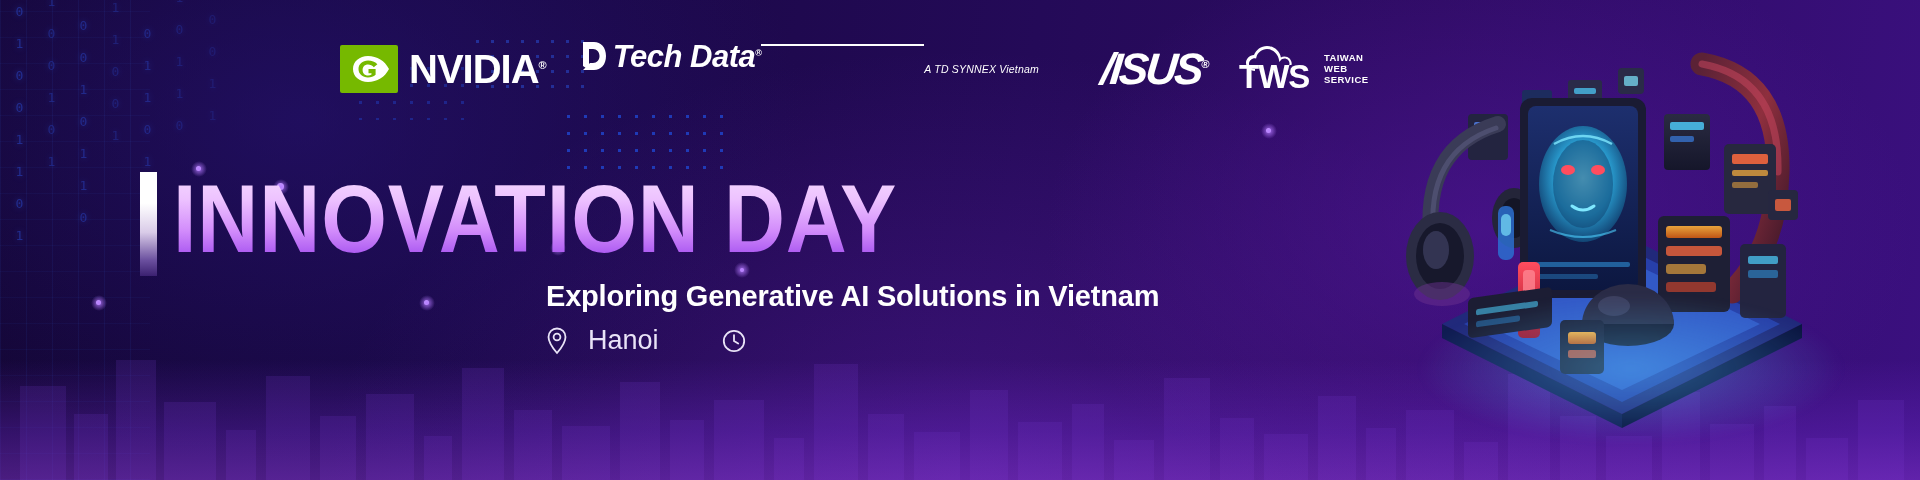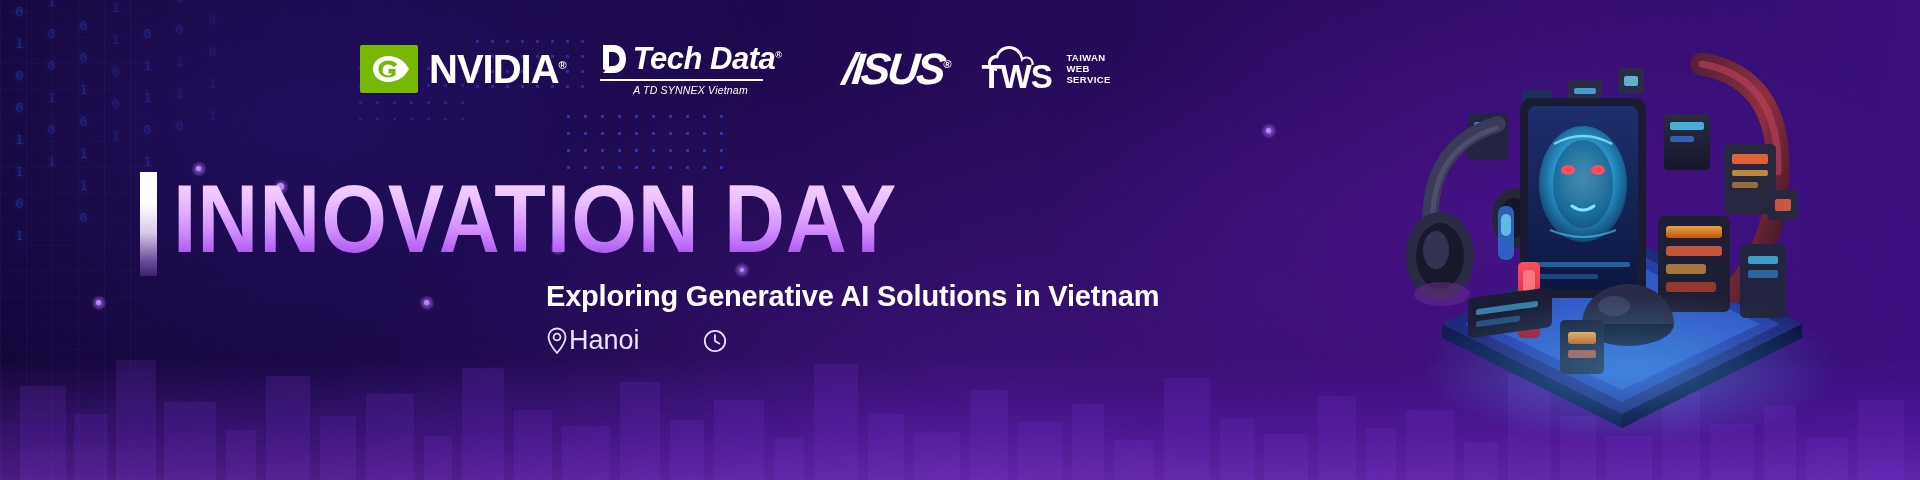--- a/index.html
+++ b/index.html
@@ -73,32 +73,32 @@
     width:16px; height:16px; transform:translate(-50%,-50%);
     border-radius:50%; background:radial-gradient(circle, rgba(180,120,255,.85) 0%, rgba(140,70,240,0) 70%);
   }
 
   
   .logo-row {
     position:absolute; left:340px; top:40px;
     display:flex; align-items:center; gap:0;
     height:58px;
   }
-  .logo { display:flex; align-items:center; height:58px;margin-left:20px; }
+  .logo { display:flex; align-items:center; height:58px; }
 
   .nvidia { gap:11px; }
   .nv-mark { width:58px; height:48px; background:#76b900; position:relative; border-radius:2px; }
   .nv-mark svg { position:absolute; left:5px; top:5px; }
   .nv-word {
     color:#fff; font-size:40px; font-weight:700; letter-spacing:-1px;
     font-family:"Liberation Sans", sans-serif; line-height:1;
   }
   .nv-word sup { font-size:11px; vertical-align:super; }
 
-  .techdata { margin-left:34px; flex-direction:column; align-items:flex-start; justify-content:center; }
+  .techdata { margin-left:34px; align-items:flex-start; justify-content:center; }
   .td-main { display:flex; align-items:center; gap:7px; }
   .td-d { width:26px; height:32px; position:relative; }
   .td-word {
     color:#fff; font-size:31px; font-weight:700; font-style:italic;
     letter-spacing:-.5px; line-height:1; font-family:"Liberation Sans", sans-serif;
     white-space:nowrap;
   }
   .td-word sup { font-size:9px; vertical-align:super; font-style:normal; }
   .td-rule { width:163px; height:2px; background:#fff; margin:4px 0 3px 0; }
   .td-sub {
@@ -161,21 +161,21 @@
     color:#ffffff; font-size:29px; font-weight:700; letter-spacing:-.2px;
     white-space:nowrap; font-family:"Liberation Sans", sans-serif;
   }
 
   .meta {
     position:absolute; left:546px; top:325px;
     display:flex; align-items:center; gap:0;
     color:#e9e3f7; font-size:27px; font-weight:400;
     font-family:"Liberation Sans", sans-serif; white-space:nowrap;
   }
-  .meta-item { display:flex; align-items:center; gap:1px; }
+  .meta-item { display:flex; align-items:center; gap:20px; }
   .meta-gap { width:63px; }
   .meta svg { display:block; }
 
   
   .art {
     position:absolute; right:28px; top:-6px;
     width:520px; height:470px;
   }
   .art svg { display:block; width:100%; height:100%; }
   .art-glow {

